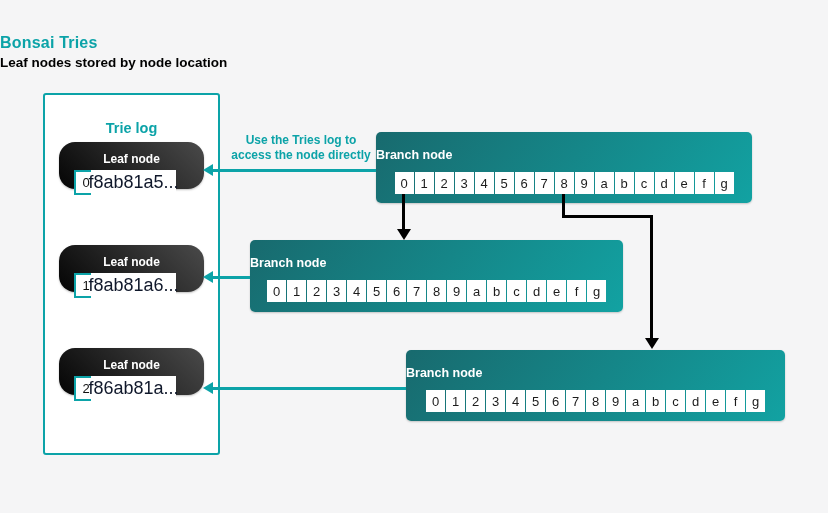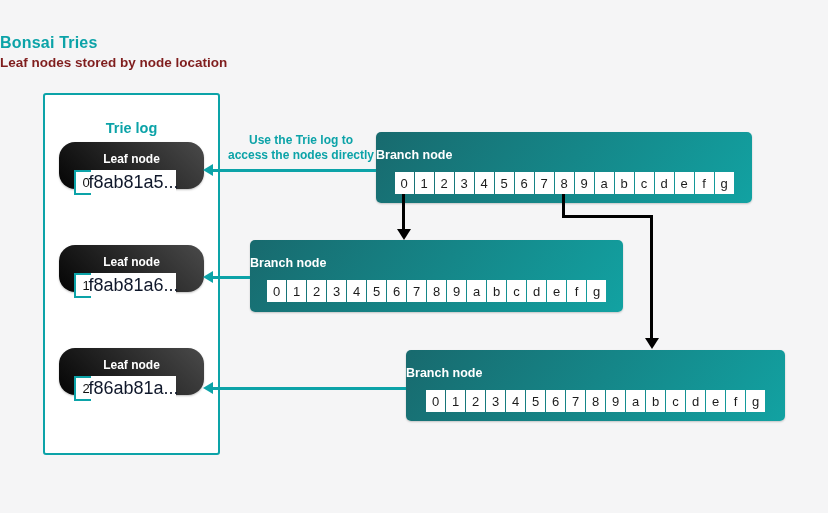--- a/index.html
+++ b/index.html
@@ -7,21 +7,21 @@
     --bg:#f5f5f6;
   }
   html,body{margin:0;padding:0;background:var(--bg);}
   #canvas{
     position:relative;width:828px;height:513px;background:var(--bg);
     font-family:"Liberation Sans", sans-serif;overflow:hidden;
   }
   
   .titles{position:absolute;left:0;top:34px;width:828px;text-align:left;}
   .title{font-size:16px;font-weight:bold;color:var(--teal);letter-spacing:.2px;}
-  .subtitle{font-size:13.5px;font-weight:bold;color:#7f1d1d;margin-top:3px;}
+  .subtitle{font-size:13.5px;font-weight:bold;color:#000000;margin-top:3px;}
 
   
   .trielog{
     position:absolute;left:43px;top:93px;width:173px;height:358px;
     background:#ffffff;border:2px solid var(--teal);border-radius:3px;
   }
   .trielog-title{
     position:absolute;top:12px;left:0;right:0;text-align:center;
     color:var(--teal);font-size:14.5px;font-weight:bold;margin-top:13px;
   }
@@ -117,22 +117,22 @@
     <div class="leaf-index">1</div>
     <div class="leaf-hash">f8ab81a6...</div>
   </div>
   <div class="leaf leaf-2">
     <div class="leaf-label">Leaf node</div>
     <div class="leaf-index">2</div>
     <div class="leaf-hash">f86ab81a...</div>
   </div>
 
   <div class="annotation">
-    <div>Use the Trie log to</div>
-    <div>access the nodes directly</div>
+    <div>Use the Tries log to</div>
+    <div>access the node directly</div>
   </div>
 
   <div class="branch branch-0">
     <div class="branch-label">Branch node</div>
     <div class="cells">
         <span class="cell">0</span>
         <span class="cell">1</span>
         <span class="cell">2</span>
         <span class="cell">3</span>
         <span class="cell">4</span>

